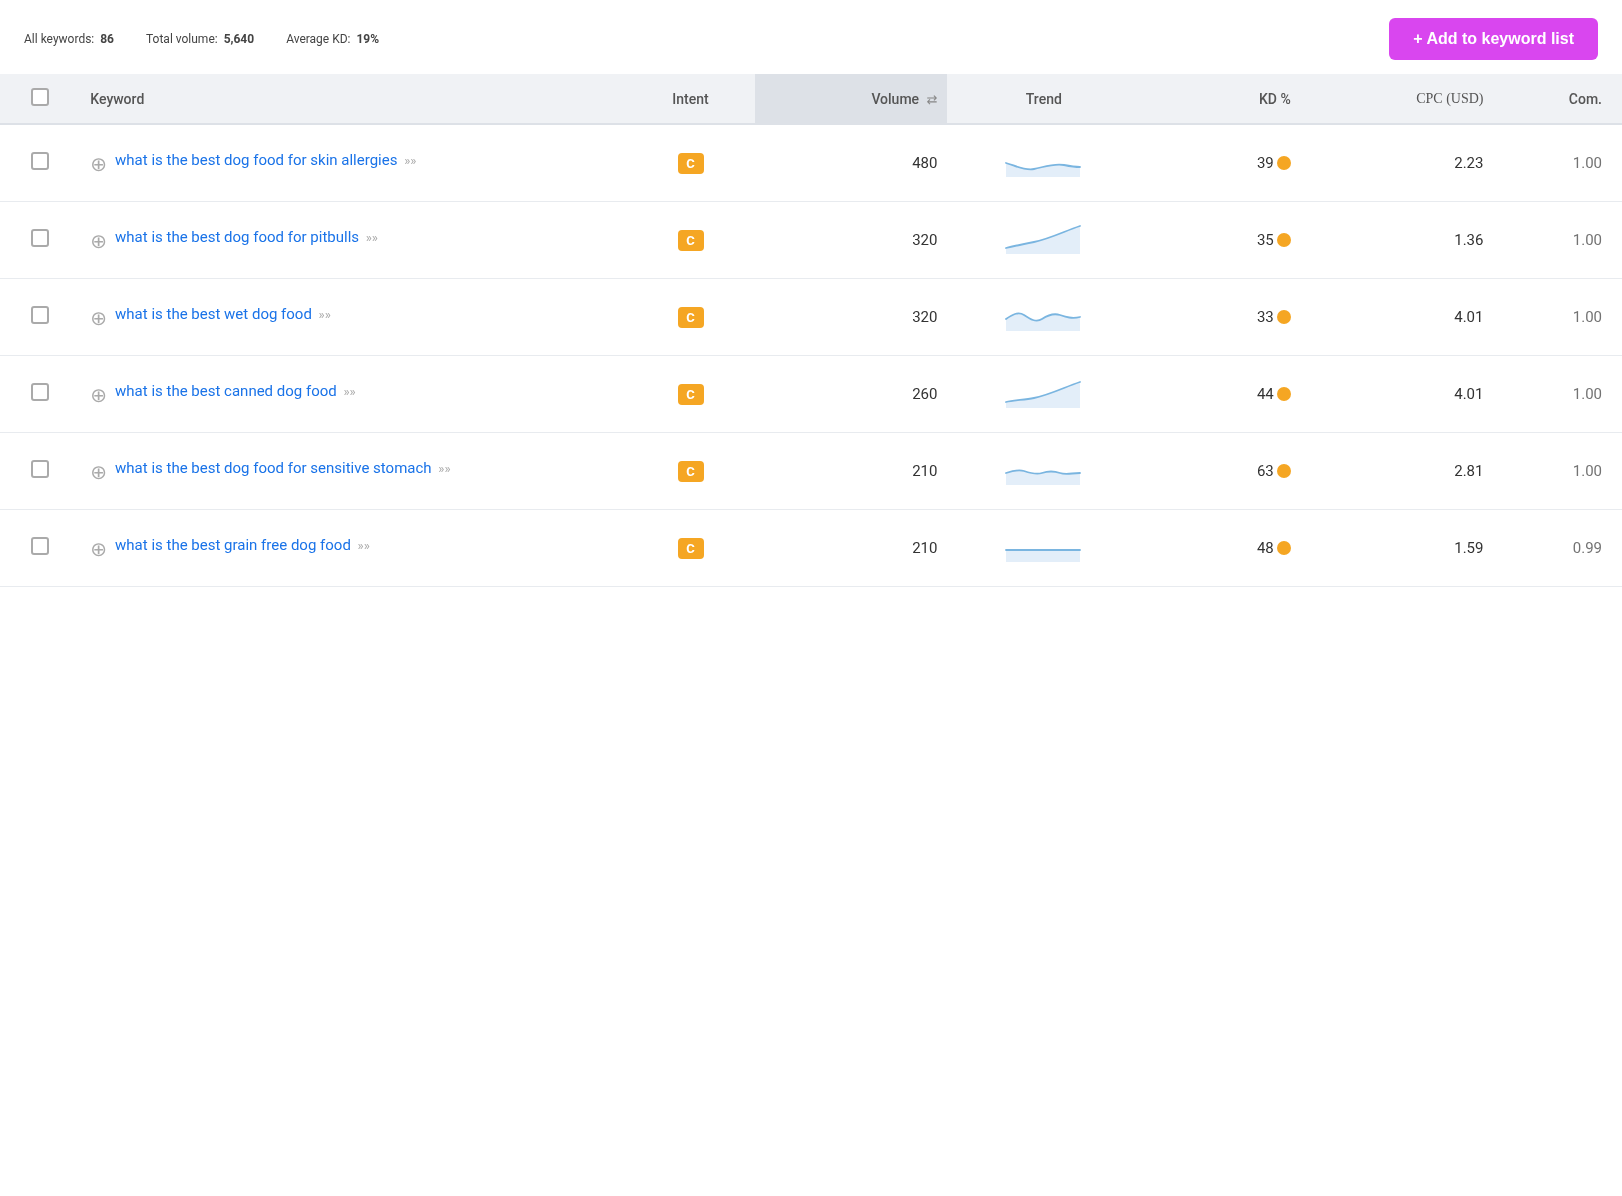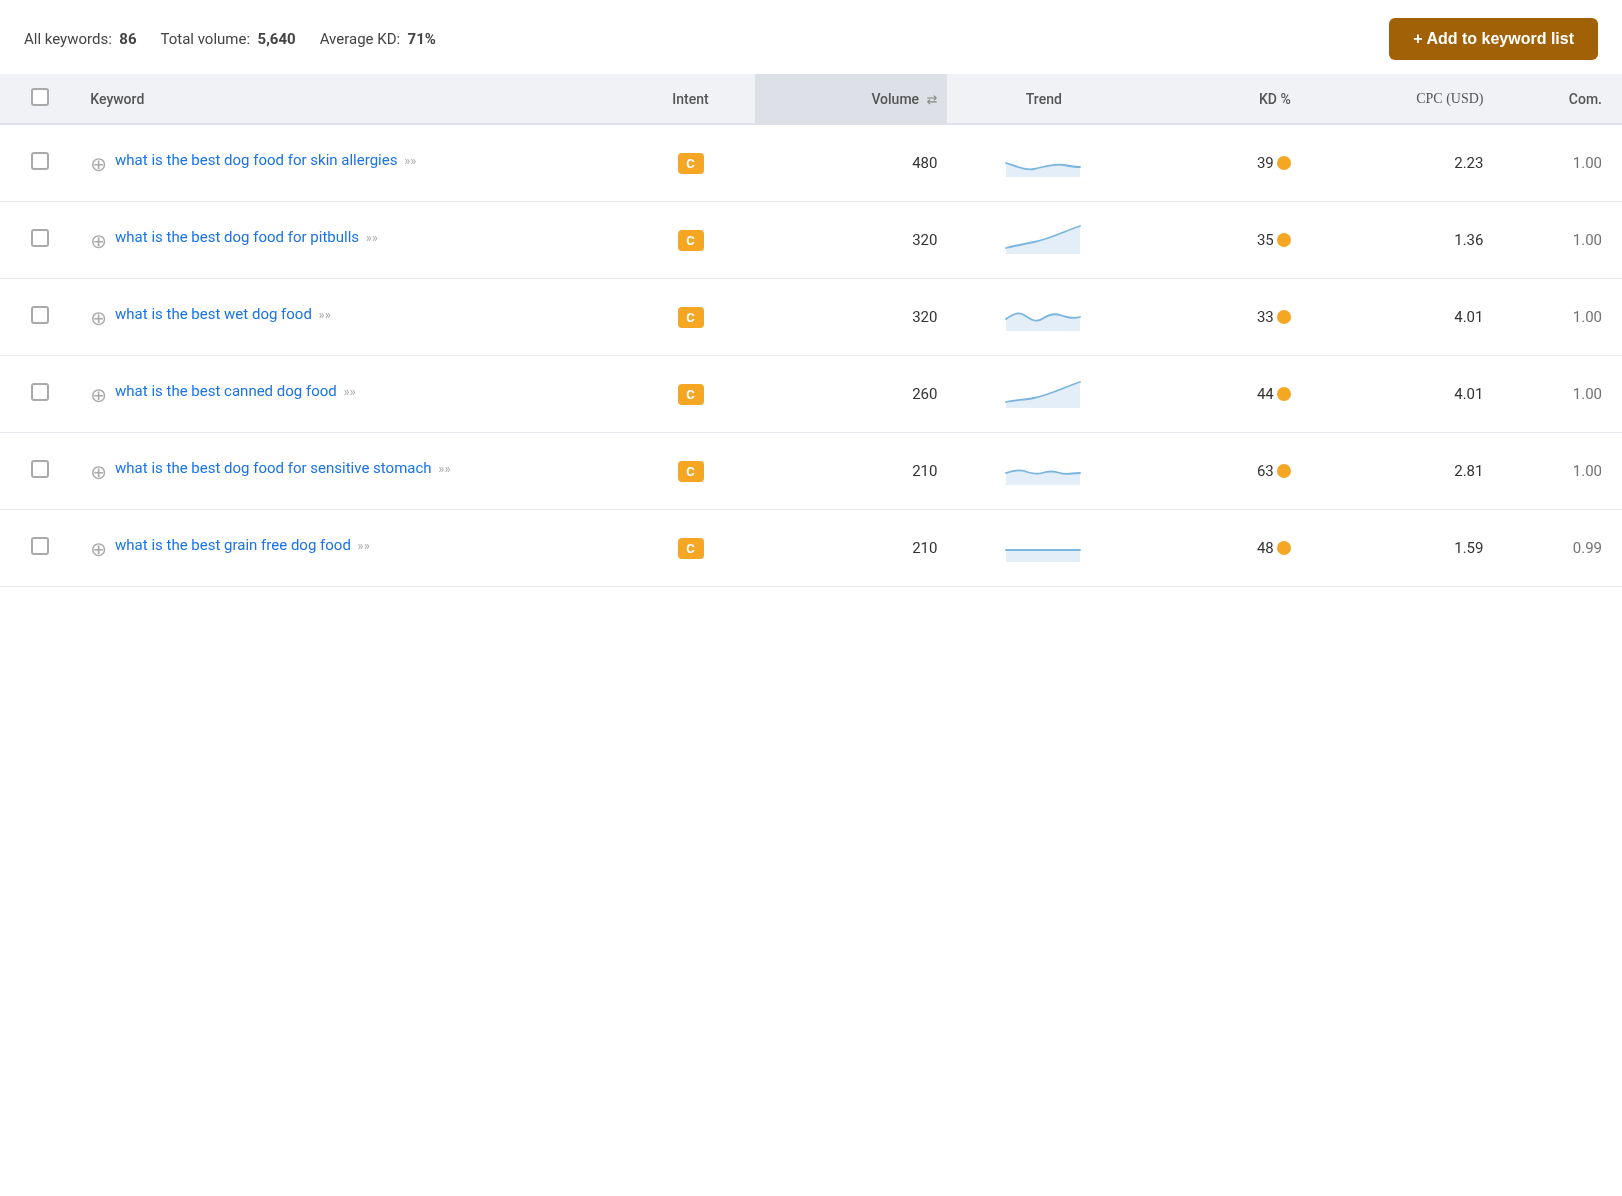--- a/index.html
+++ b/index.html
@@ -14,31 +14,31 @@
       display: flex;
       align-items: center;
       justify-content: space-between;
       padding: 18px 24px 14px 24px;
       background: #fff;
     }
 
     .top-bar-stats {
       display: flex;
       align-items: center;
-      gap: 24px;
-      font-size: 15px;
+      gap: 32px;
+      font-size: 12px;
       color: #444;
       justify-content: center;
     }
 
     .top-bar-stats .label { font-weight: 400; }
     .top-bar-stats .value { font-weight: 700; }
 
     .add-btn {
-      background: #a16207;
+      background: #d946ef;
       color: #fff;
       border: none;
       border-radius: 6px;
       padding: 12px 24px;
       font-size: 16px;
       font-weight: 600;
       cursor: pointer;
       display: flex;
       align-items: center;
       gap: 8px;
@@ -180,21 +180,21 @@
     <span>
       <span class="label">All keywords:</span>
       &nbsp;<span class="value">86</span>
     </span>
     <span>
       <span class="label">Total volume:</span>
       &nbsp;<span class="value">5,640</span>
     </span>
     <span>
       <span class="label">Average KD:</span>
-      &nbsp;<span class="value">71%</span>
+      &nbsp;<span class="value">19%</span>
     </span>
   </div>
   <button class="add-btn">+ Add to keyword list</button>
 </div>
 
 <div class="table-wrapper">
   <table>
     <thead>
       <tr>
         <th class="col-checkbox">

